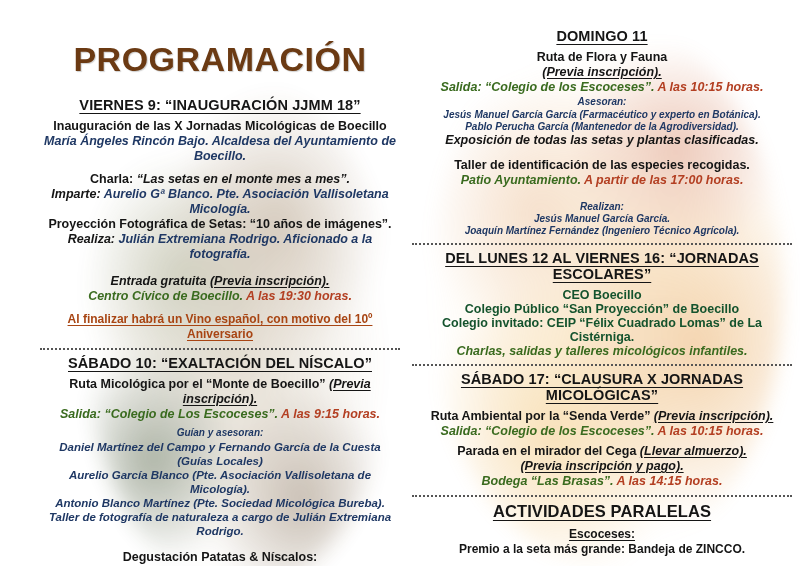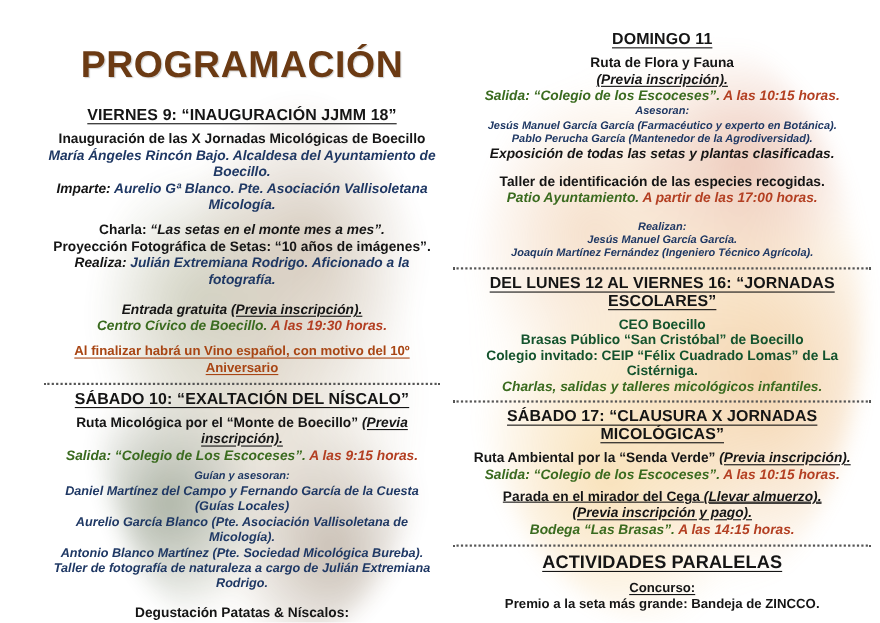--- a/index.html
+++ b/index.html
@@ -49,39 +49,39 @@
   .xs{font-size:10px;line-height:12px;}
   .s115{font-size:11.5px;line-height:14px;}
   .b{font-weight:700;}
   .i{font-style:italic;}
   .u{text-decoration:underline;text-underline-offset:2px;}
   .blue{color:#1f3864;}
   .green{color:#3a6b1f;}
   .red{color:#b33f22;}
   .wine{color:#a84513;}
   .sep{border-top:2px dotted #555;height:0;margin:6px 0 5px;}
-  .mt3{margin-top:12px;}.mt4{margin-top:4px;}.mt5{margin-top:5px;text-decoration:underline;}
+  .mt3{margin-top:12px;}.mt4{margin-top:4px;}.mt5{margin-top:5px;}
   .mt8{margin-top:8px;}.mt10{margin-top:10px;}.mt12{margin-top:12px;}
 </style>
 </head>
 <body>
 
 <div class="page">
   <div class="bg bg-left"></div>
   <div class="bg bg-right"></div>
 
   <div class="col col-left">
     <h1 class="h-title">PROGRAMACIÓN</h1>
 
     <h2 class="h-sec">VIERNES 9: “INAUGURACIÓN JJMM 18”</h2>
     <div class="t b">Inauguración de las X Jornadas Micológicas de Boecillo</div>
     <div class="t b i blue">María Ángeles Rincón Bajo. Alcaldesa del Ayuntamiento de Boecillo.</div>
 
+    <div class="t mt8"><span class="b">Charla: </span><span class="b i">“Las setas en el monte mes a mes”.</span></div>
     <div class="t b i"><span>Imparte: </span><span class="blue">Aurelio Gª Blanco. Pte. Asociación Vallisoletana Micología.</span></div>
-    <div class="t mt8"><span class="b">Charla: </span><span class="b i">“Las setas en el monte mes a mes”.</span></div>
     <div class="t b">Proyección Fotográfica de Setas: “10 años de imágenes”.</div>
     <div class="t b i"><span>Realiza: </span><span class="blue">Julián Extremiana Rodrigo. Aficionado a la fotografía.</span></div>
     <div class="t b i mt3"><span>Entrada gratuita </span><span class="u">(Previa inscripción).</span></div>
     <div class="t b i"><span class="green">Centro Cívico de Boecillo.</span><span class="red"> A las 19:30 horas.</span></div>
 
     <div class="t b u wine mt8" style="font-size:12px;">Al finalizar habrá un Vino español, con motivo del 10º Aniversario</div>
 
     <div class="sep"></div>
 
     <h2 class="h-sec">SÁBADO 10: “EXALTACIÓN DEL NÍSCALO”</h2>
@@ -113,35 +113,35 @@
     <div class="t b mt10">Taller de identificación de las especies recogidas.</div>
     <div class="t b i"><span class="green">Patio Ayuntamiento.</span><span class="red"> A partir de las 17:00 horas.</span></div>
     <div class="sm b i blue mt3">Realizan:</div>
     <div class="xs b i blue">Jesús Manuel García García.</div>
     <div class="xs b i blue">Joaquín Martínez Fernández (Ingeniero Técnico Agrícola).</div>
 
     <div class="sep"></div>
 
     <h2 class="h-sec">DEL LUNES 12 AL VIERNES 16: “JORNADAS ESCOLARES”</h2>
     <div class="t14 b">CEO Boecillo</div>
-    <div class="t14 b">Brasas Público “San Cristóbal” de Boecillo</div>
+    <div class="t14 b">Colegio Público “San Proyección” de Boecillo</div>
     <div class="t14 b">Colegio invitado: CEIP “Félix Cuadrado Lomas” de La Cistérniga.</div>
     <div class="t14 b i green">Charlas, salidas y talleres micológicos infantiles.</div>
 
     <div class="sep"></div>
 
     <h2 class="h-sec">SÁBADO 17: “CLAUSURA X JORNADAS MICOLÓGICAS”</h2>
     <div class="t b"><span>Ruta Ambiental por la “Senda Verde” </span><span class="i u">(Previa inscripción).</span></div>
     <div class="t b i"><span class="green">Salida: “Colegio de los Escoceses”.</span><span class="red"> A las 10:15 horas.</span></div>
 
     <div class="t b mt5"><span>Parada en el mirador del Cega </span><span class="i u">(Llevar almuerzo).</span></div>
 
     <div class="t b i u">(Previa inscripción y pago).</div>
     <div class="t b i"><span class="green">Bodega “Las Brasas”.</span><span class="red"> A las 14:15 horas.</span></div>
 
     <div class="sep"></div>
 
     <h2 class="h-sec h-big">ACTIVIDADES PARALELAS</h2>
-    <div class="t b u" style="font-size:12px;">Concurso:</div>
+    <div class="t b u" style="font-size:12px;">Escoceses:</div>
     <div class="t b" style="font-size:12px;">Premio a la seta más grande: Bandeja de ZINCCO.</div>
 
   </div>
 </div>
 
 </body></html>

